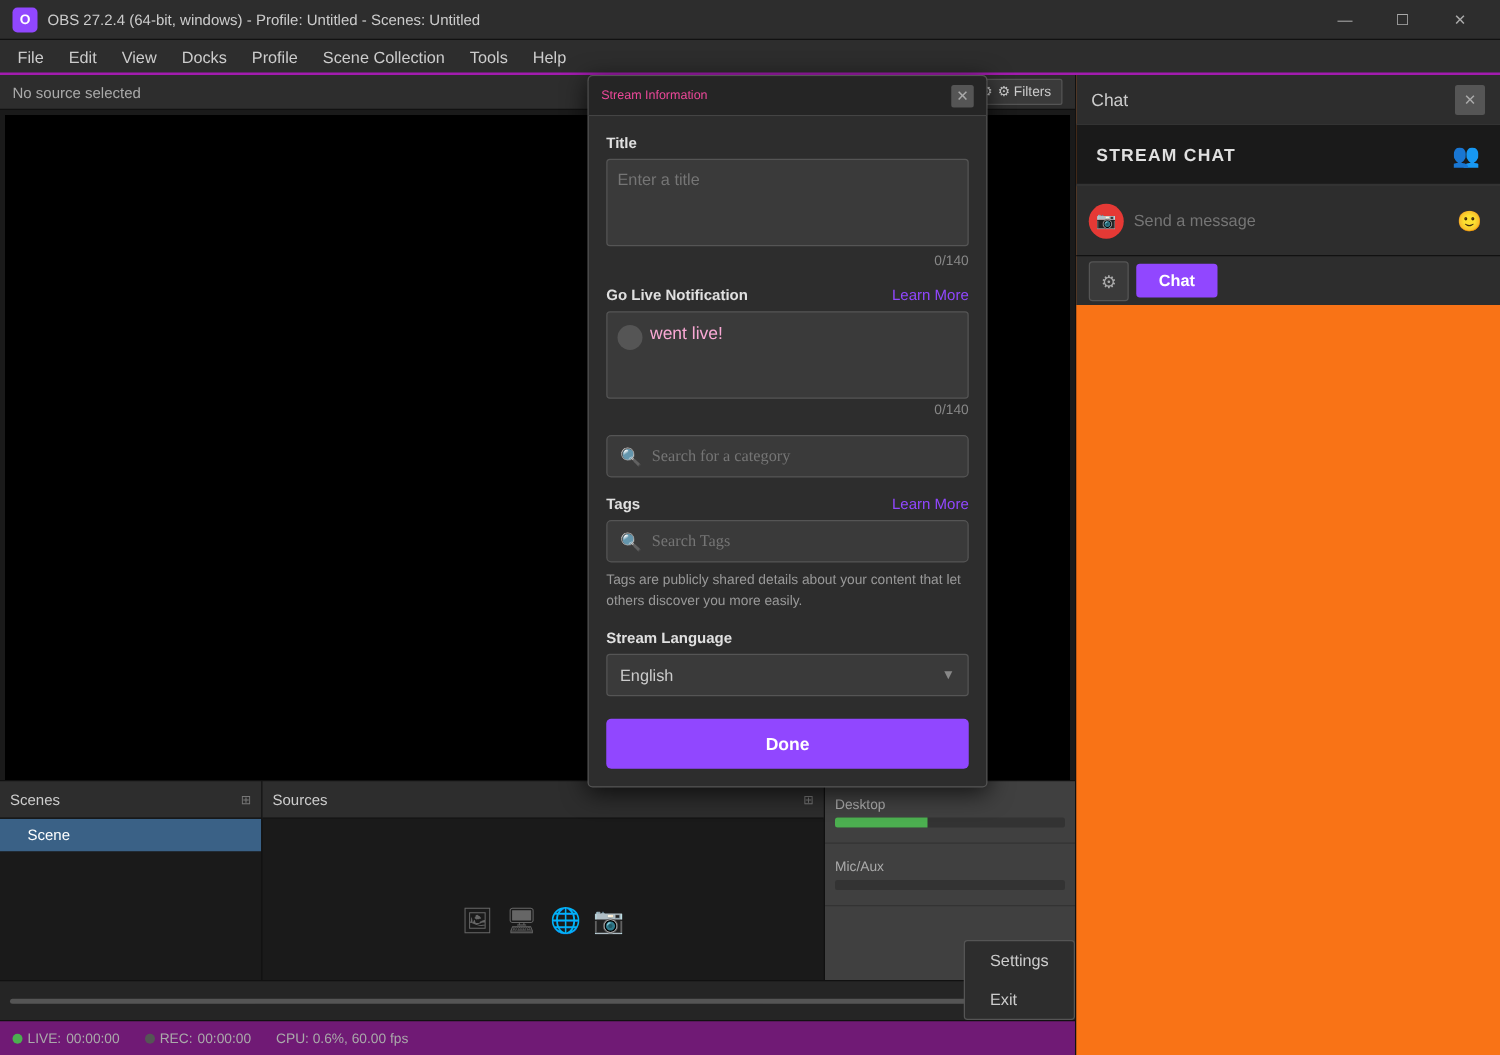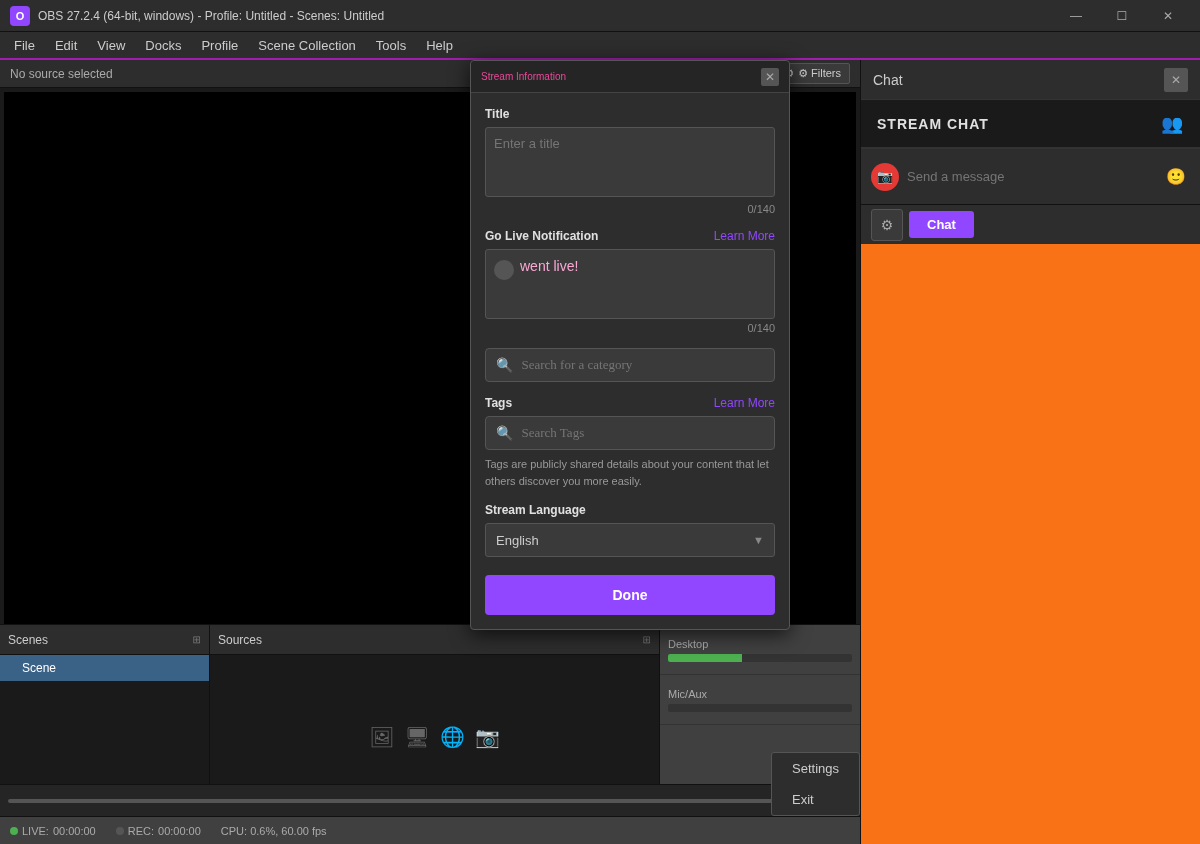--- a/index.html
+++ b/index.html
@@ -501,21 +501,21 @@
       cursor: pointer;
     }
 
     
     #statusbar {
       position: absolute;
       bottom: 0;
       left: 0;
       right: 340px;
       height: 28px;
-      background: #404040;
+      background: #701a75;
       display: flex;
       align-items: center;
       padding: 0 10px;
       gap: 20px;
       font-size: 11px;
       color: #aaa;
       border-top: 1px solid #111;
     }
     .status-item {
       display: flex;

